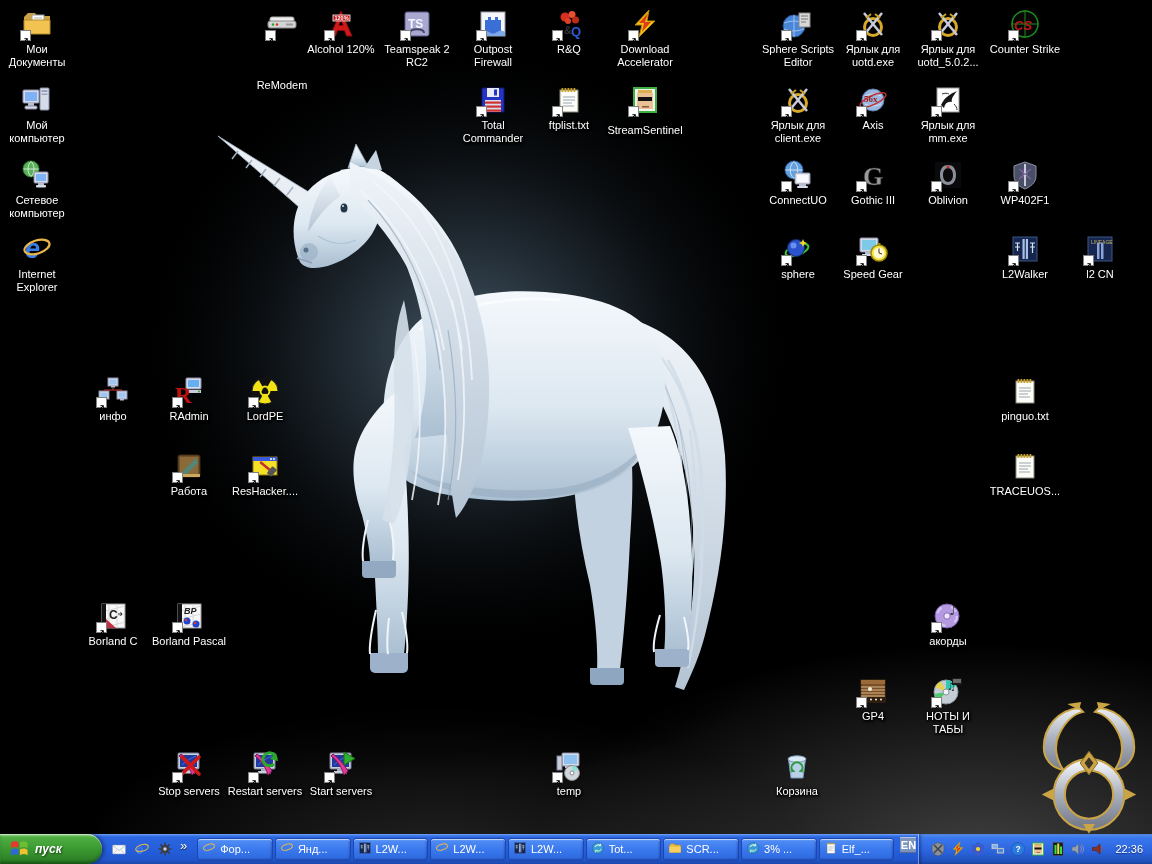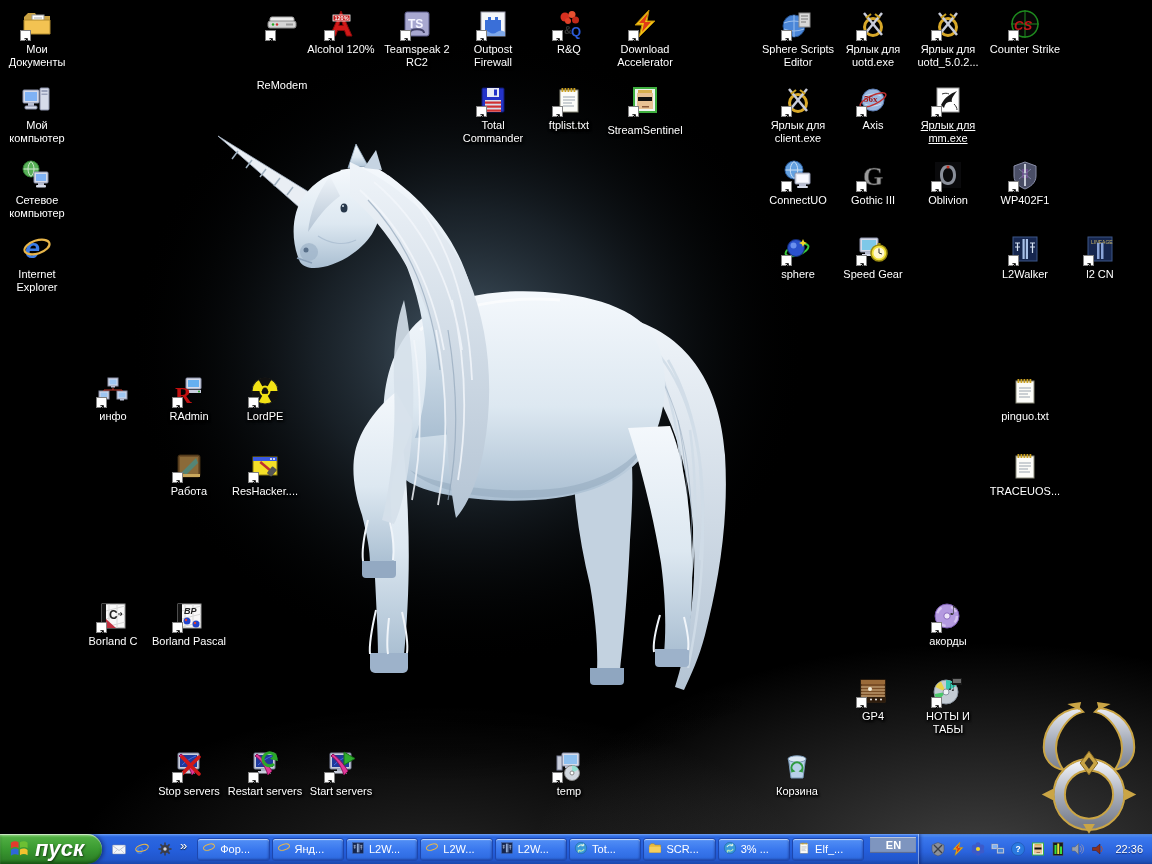--- a/index.html
+++ b/index.html
@@ -20,31 +20,31 @@
   .dicon .shortcut{position:absolute;left:-1px;bottom:-1px;width:11px;height:11px;background:#fff;border:1px solid #808080;box-sizing:border-box;}
   .dicon .label{margin-top:3px;font-size:11px;line-height:13px;color:#fff;text-align:center;
     text-shadow:1px 1px 2px #000,0 0 3px #000,1px 2px 3px #000;white-space:normal;}
   
   .taskbar{position:absolute;left:0;top:834px;width:1152px;height:30px;display:flex;align-items:stretch;
     background:linear-gradient(180deg,#7aa7f4 0%,#4a84ee 4%,#2c67e0 10%,#245edb 55%,#2156cc 85%,#1a47ab 100%);}
   .start-btn{flex:none;width:102px;display:flex;align-items:center;gap:6px;padding-left:9px;box-sizing:border-box;
     background:linear-gradient(180deg,#8fd47f 0%,#4fae42 12%,#3a9a31 50%,#2e8227 85%,#226b1d 100%);
     border-radius:0 15px 15px 0;
     box-shadow:inset 0 1px 1px rgba(255,255,255,.6), inset 0 -2px 3px rgba(0,40,0,.35), 2px 0 4px rgba(0,0,30,.45);
-    color:#fff;font-weight:bold;font-style:italic;font-size:22px;text-shadow:1px 1px 2px rgba(0,0,0,.55);cursor:pointer;}
+    color:#fff;font-weight:bold;font-style:italic;font-size:12px;text-shadow:1px 1px 2px rgba(0,0,0,.55);cursor:pointer;}
   .quick{flex:none;display:flex;align-items:center;gap:6px;padding:0 6px 0 8px;}
   .ql{width:18px;height:18px;display:flex;align-items:center;justify-content:center;cursor:pointer;}
   .chevron{color:#fff;font-size:13px;line-height:10px;text-shadow:0 1px 1px #123;cursor:pointer;padding:0 2px 6px 0;}
   .tasks{flex:1;display:flex;align-items:center;gap:2px;padding:0 2px;min-width:0;}
   .task{flex:1;min-width:0;max-width:77px;height:23px;border-radius:3px;border:1px solid #1d47ae;box-sizing:border-box;
     background:linear-gradient(180deg,#79aaf8 0%,#4e8bf4 10%,#3a78ee 50%,#2f6ce2 90%,#2a61d2 100%);
     box-shadow:inset 0 1px 0 rgba(255,255,255,.55), inset -1px -1px 2px rgba(0,0,60,.25);
     display:flex;align-items:center;gap:4px;padding:0 4px;color:#fff;font-size:11px;white-space:nowrap;overflow:hidden;cursor:pointer;}
   .task svg{flex:none;}
-  .lang{flex:none;width:46px;margin:3px 2px 11px 4px;display:flex;align-items:center;justify-content:center;
+  .lang{flex:none;width:16px;margin:3px 2px 11px 4px;display:flex;align-items:center;justify-content:center;
     background:#7e95bf;box-shadow:inset 0 1px 0 rgba(255,255,255,.45), inset 0 -1px 1px rgba(0,0,40,.3);
     color:#fff;font-size:11px;font-weight:bold;cursor:pointer;text-align:right;}
   .tray{flex:none;display:flex;align-items:center;gap:4px;padding:0 9px 0 11px;
     background:linear-gradient(180deg,#5d9bf8 0%,#3a78ee 12%,#2a63dd 60%,#1d4cb0 100%);
     border-left:1px solid rgba(255,255,255,.4);box-shadow:inset 2px 0 3px rgba(0,0,60,.35);}
   .tricon{width:16px;height:16px;cursor:pointer;}
   .clock{color:#fff;font-size:11px;margin-left:5px;text-shadow:0 1px 1px rgba(0,0,20,.5);}
 </style>
 </head>
 <body>
@@ -362,21 +362,21 @@
           <div class="label" style="max-width: 76px;">Axis</div>
         </div>
         <div class="dicon" style="left: 910px; top: 84px;">
           <div class="glyph"><svg viewBox="0 0 32 32" width="32" height="32" xmlns="http://www.w3.org/2000/svg">
               <rect x="5" y="4" width="22" height="24" fill="#fff" stroke="#999"></rect>
               <path d="M9 21 C13 13 18 10 25 7 C21 12 19 15 20 18 C16 17 13 19 12 24 Z" fill="#161616"></path>
               <path d="M10 10 C13 9 15 9 17 10 M22 20 C24 22 25 24 25 26" stroke="#333" fill="none"></path>
             </svg><span class="shortcut"><svg viewBox="0 0 10 10" width="9" height="9">
                 <path d="M2.5 7.5 L7 3 M7 3 H3.8 M7 3 V6.2" stroke="#000" stroke-width="1.1" fill="none"></path>
               </svg></span></div>
-          <div class="label" style="max-width: 76px; text-decoration: underline;">Ярлык для mm.exe</div>
+          <div class="label" style="max-width: 76px;">Ярлык для mm.exe</div>
         </div>
         <div class="dicon" style="left: 760px; top: 159px;">
           <div class="glyph"><svg viewBox="0 0 32 32" width="32" height="32" xmlns="http://www.w3.org/2000/svg">
               <circle cx="12" cy="11" r="9" fill="#63a0e0" stroke="#2a5a9a"></circle>
               <path d="M3.5 11 H20.5 M12 2.5 C7 6.5 7 15.5 12 19.5 C17 15.5 17 6.5 12 2.5" stroke="#cfe2f6" fill="none"></path>
               <rect x="13" y="14" width="15" height="11" rx="1" fill="#e4e7f0" stroke="#8a90a8"></rect>
               <rect x="15" y="16" width="11" height="7" fill="#f8f8ff"></rect>
               <rect x="17" y="25" width="7" height="2" fill="#b8bed2"></rect>
               <rect x="15" y="27" width="11" height="2" rx="1" fill="#d6dbea"></rect>
             </svg><span class="shortcut"><svg viewBox="0 0 10 10" width="9" height="9">

